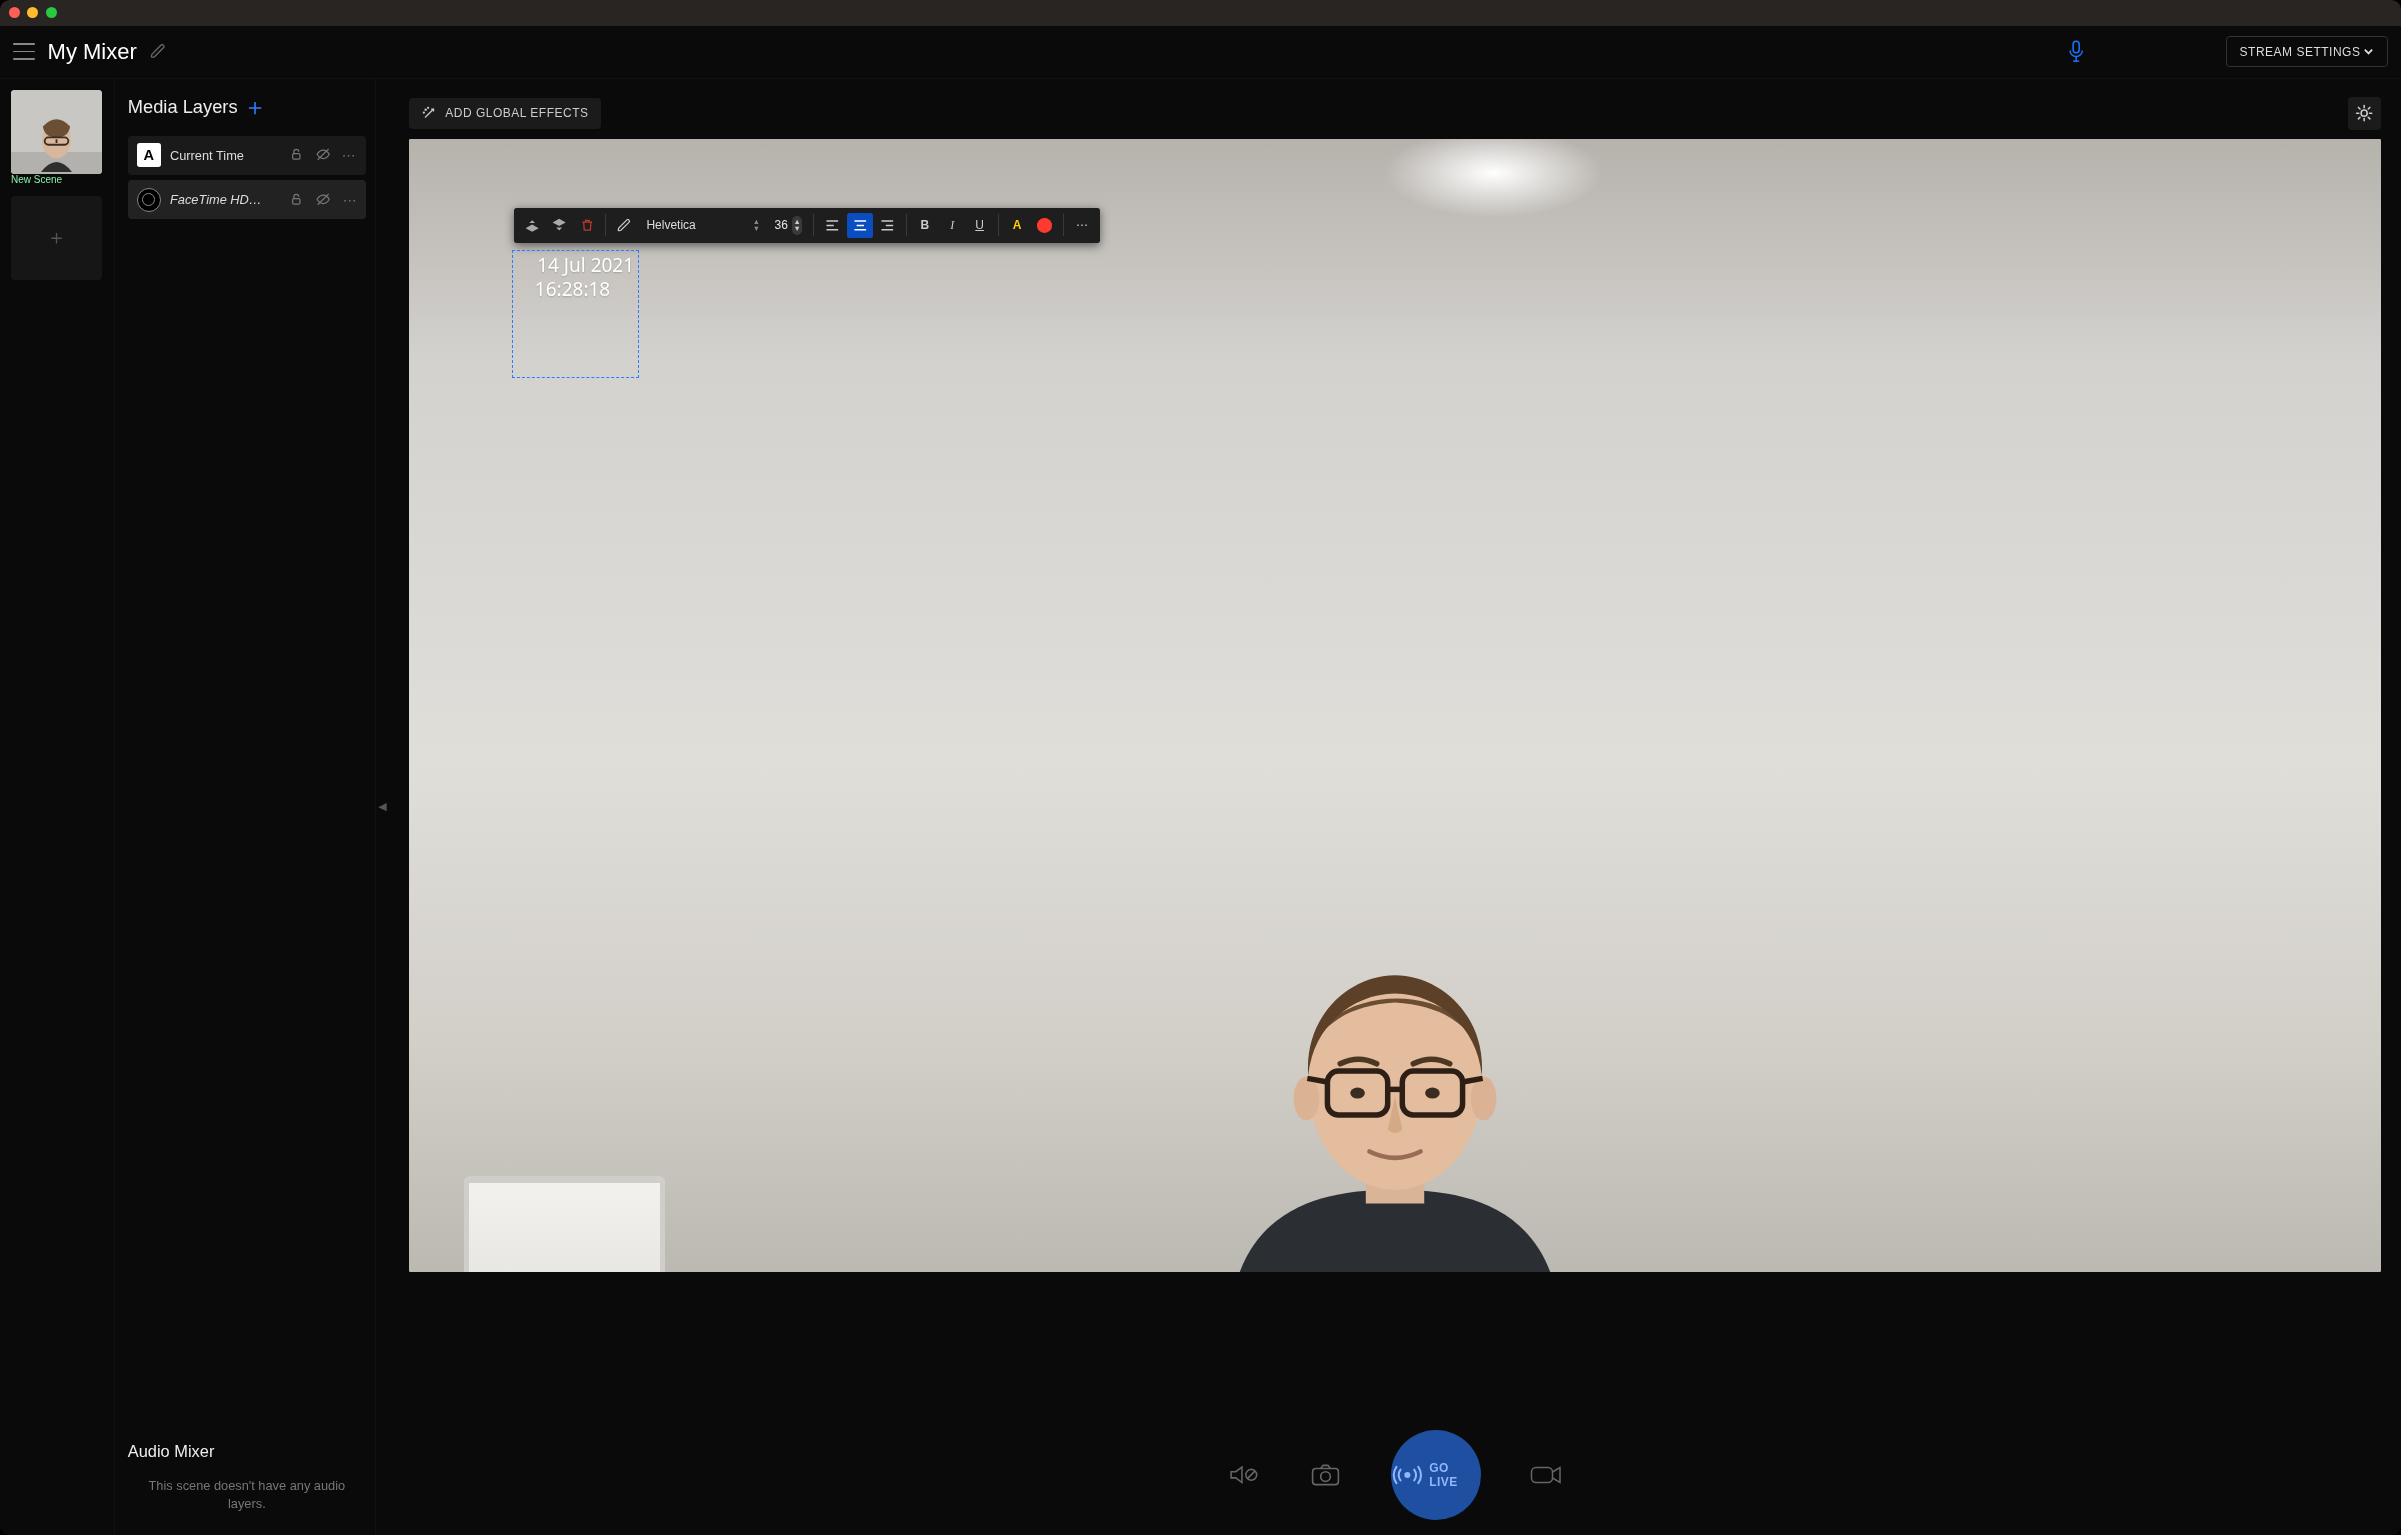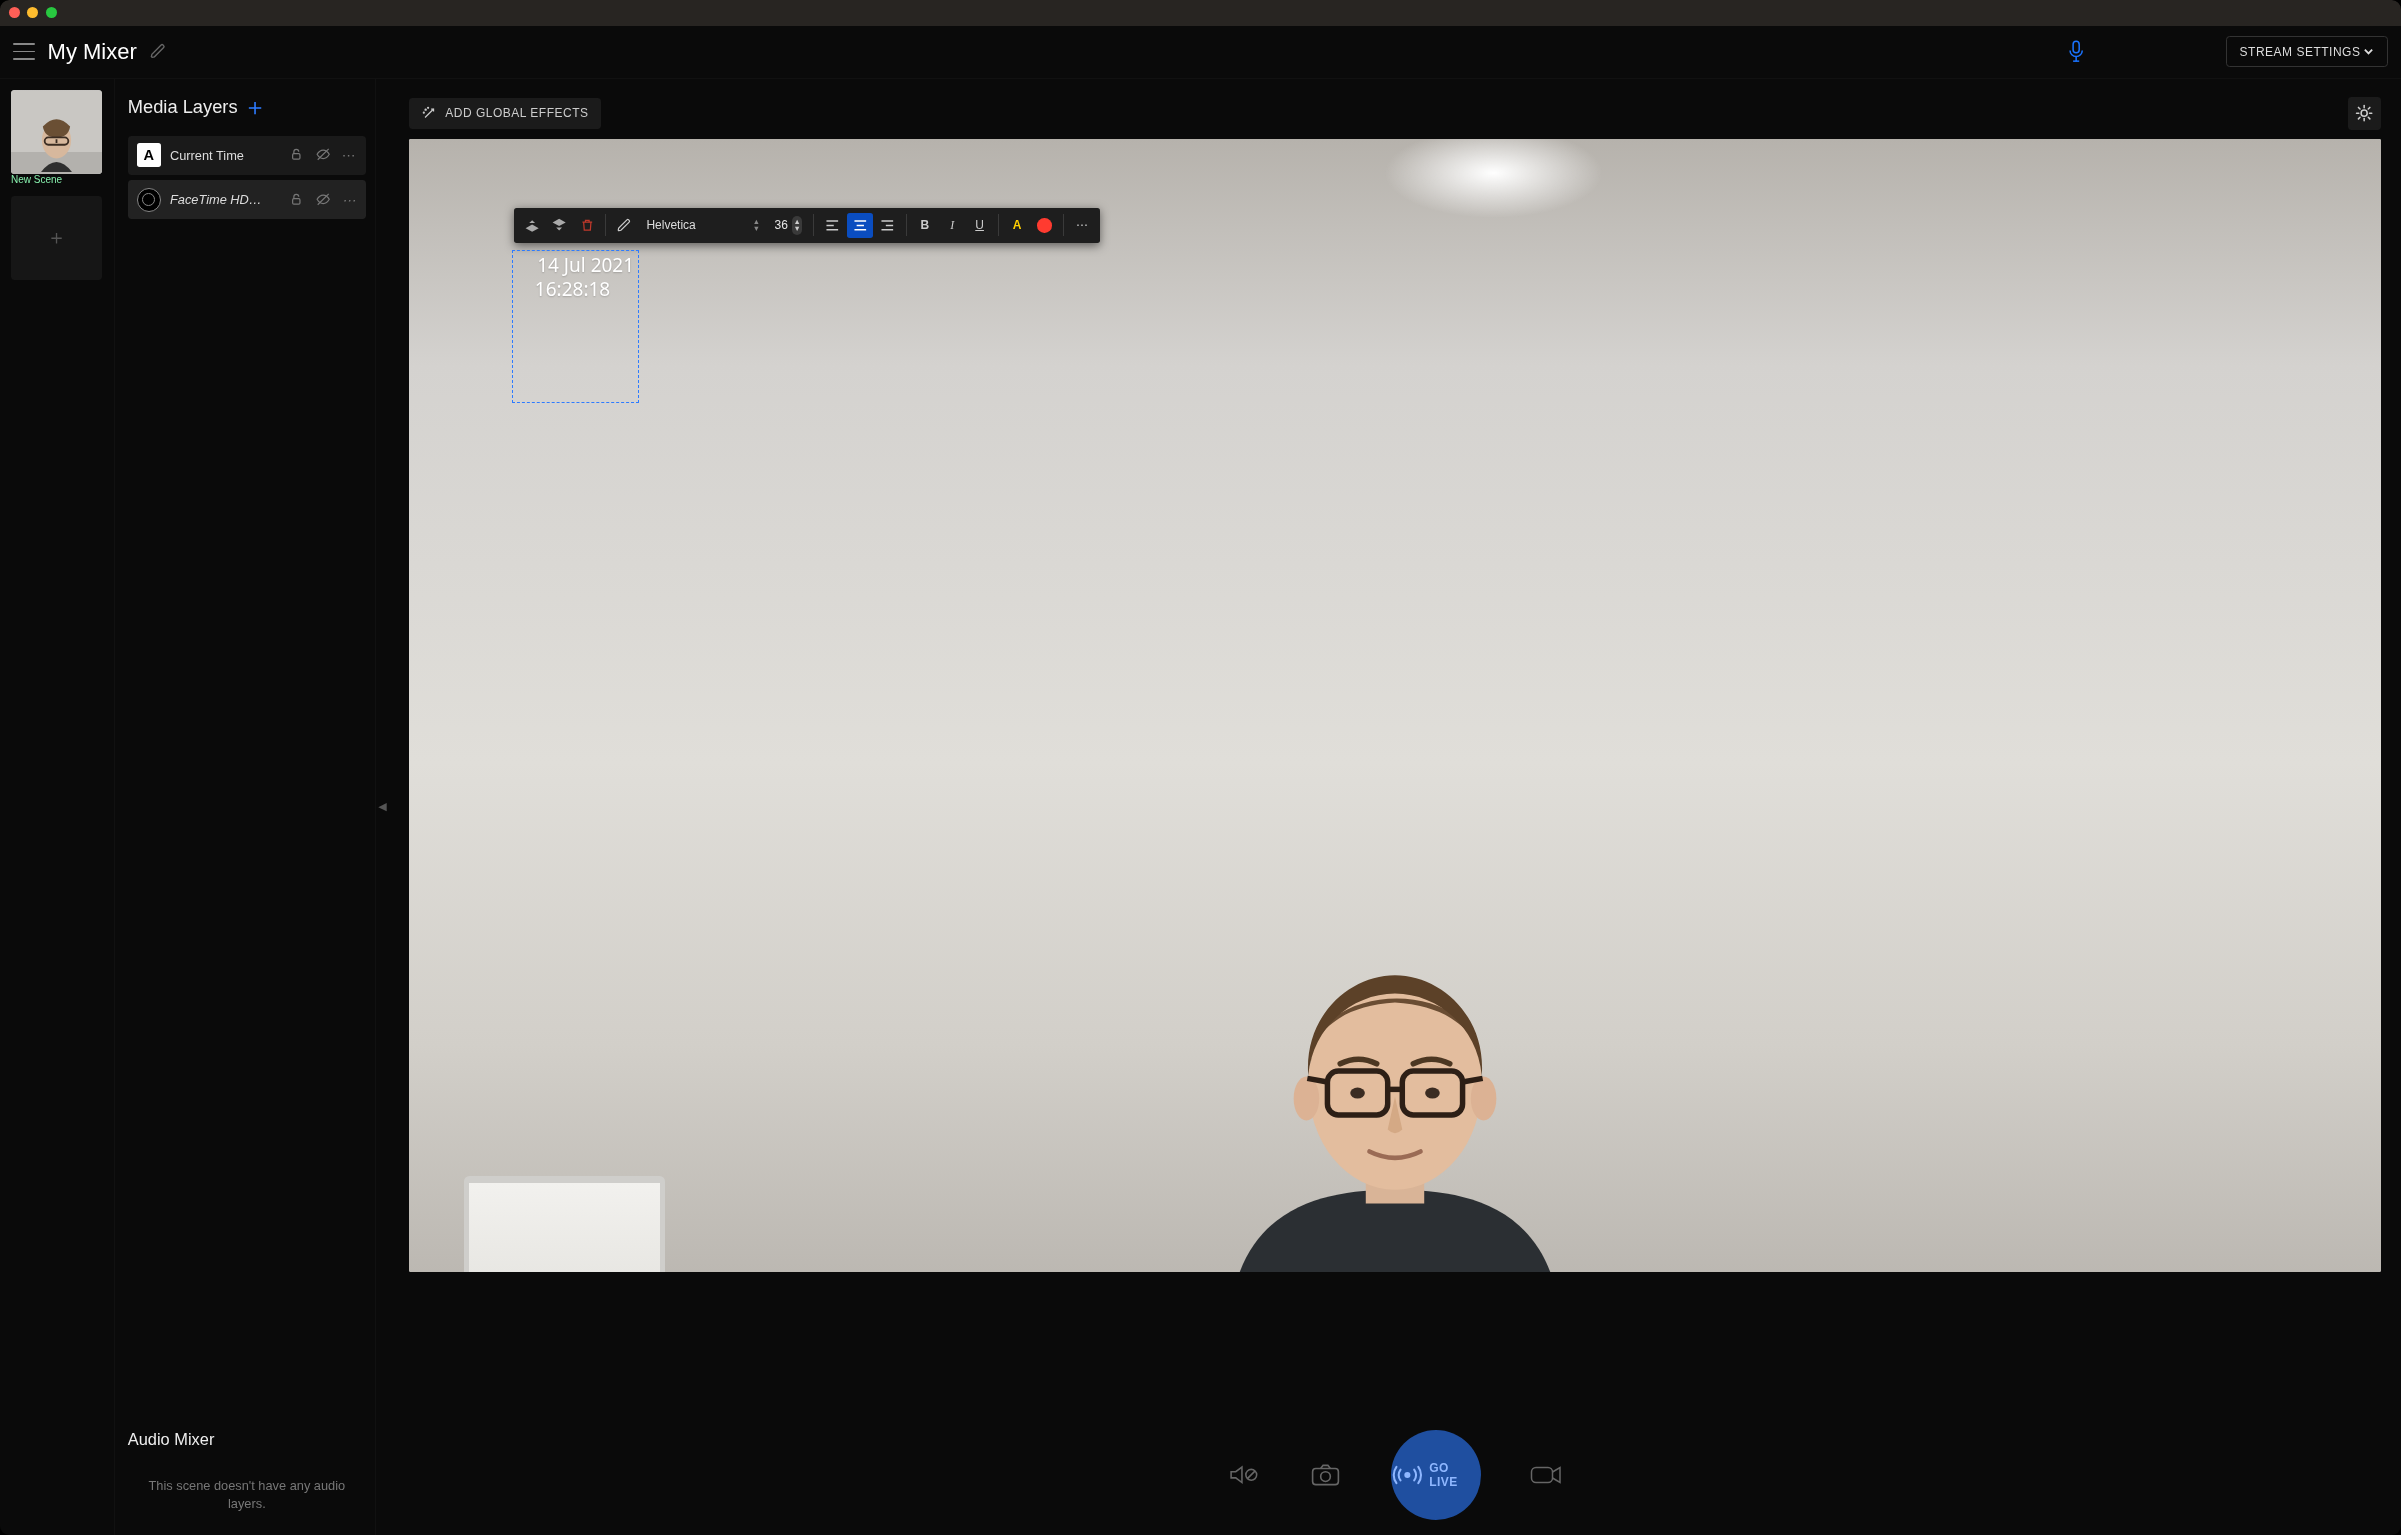--- a/index.html
+++ b/index.html
@@ -127,21 +127,21 @@
   .layer-icon.cam::after {
     content:''; position:absolute; inset:4.6px; border:1.8px solid #888; border-radius:50%;
   }
   .layer-name { flex:1; font-size:12.8px; color:#ddd; white-space:nowrap; overflow:hidden; text-overflow:ellipsis; }
   .layer-acts { display:flex; gap:9.1px; color:#777; }
   .layer-acts span { cursor:pointer; font-size:13.7px; width:16.4px; text-align:center;}
 
   .layers-spacer { flex:1; }
 
   .mixer-title { font-size:16.4px; color:#eee; margin:9.1px 0 16.4px 0;}
-  .mixer-empty { font-size:12.8px; color:#777; text-align:center; line-height:1.4; padding:0 12.8px 12.8px;margin-top:12px;}
+  .mixer-empty { font-size:12.8px; color:#777; text-align:center; line-height:1.4; padding:0 12.8px 12.8px;}
 
   
   .divider-handle {
     width:12.8px;
     display:flex; align-items:center; justify-content:center;
     color:#555; font-size:11px;
     cursor:ew-resize;
   }
 
   
@@ -236,21 +236,21 @@
     display:flex; flex-direction:column;
     background:#3a3a3a; border-radius:7.3px; padding:1.8px 1.8px;
     font-size:7.3px; line-height:1; color:#ccc;
   }
   .tb-color-a { color:#ffcf00; font-weight:700; }
   .tb-swatch { width:14.6px; height:14.6px; border-radius:50%; background:#ff3b30; }
 
   
   .text-box {
     position:absolute; top:111px; left:103px;
-    width:127px; height:153px;
+    width:127px; height:128px;
     border:1.8px dashed #2d7bff;
     padding:1.8px 3.7px;
     font-family: system-ui, Arial, sans-serif;
     font-size:19px;
     color:#ffffff;
     text-align:right;
     line-height:1.3;
     text-shadow:0 0.9px 1.8px rgba(0,0,0,0.2);
   }
 

